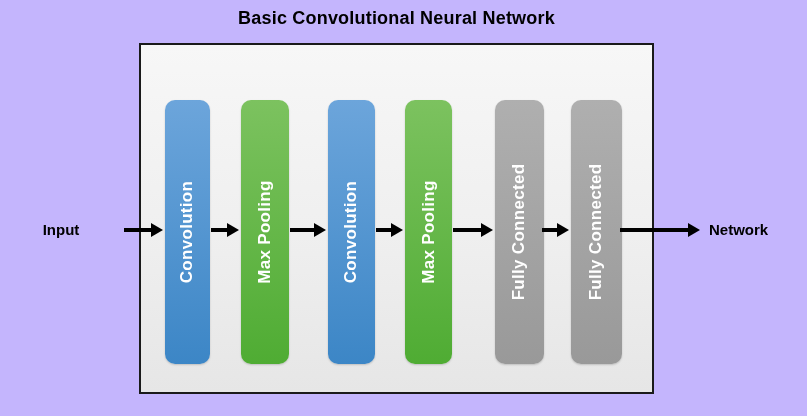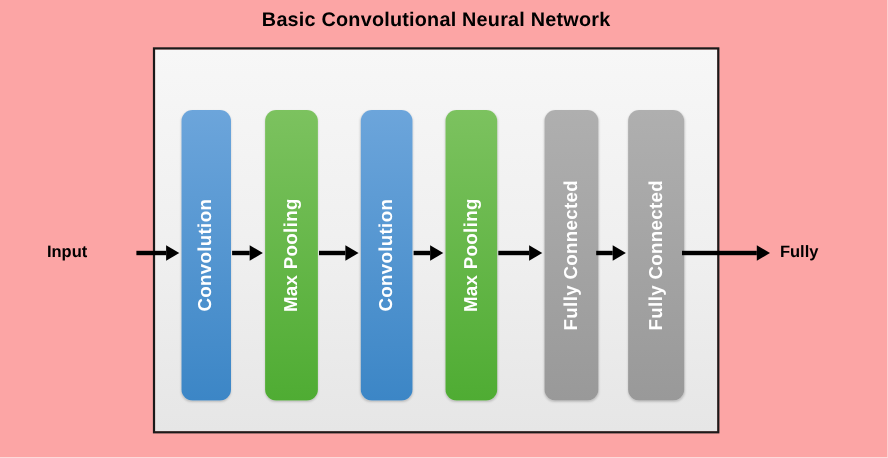--- a/index.html
+++ b/index.html
@@ -3,21 +3,21 @@
 <meta charset="utf-8">
 <style>
   * { margin: 0; padding: 0; box-sizing: border-box; }
   html, body { background: #ffffff; }
   body { font-family: "Liberation Sans", sans-serif; }
 
   .canvas {
     position: relative;
     width: 807px;
     height: 416px;
-    background: #fca5a5;
+    background: #c4b5fd;
     overflow: hidden;
   }
 
   .diagram-title {
     position: absolute;
     left: 139px;
     top: 8px;
     width: 515px;
     text-align: center;
     font-size: 18px;
@@ -151,15 +151,15 @@
   <div class="arrow arrow-5">
     <div class="shaft"></div>
     <div class="head"></div>
   </div>
   <div class="arrow arrow-6">
     <div class="shaft"></div>
     <div class="head"></div>
   </div>
 
   <div class="io-label input-label">Input</div>
-  <div class="io-label output-label">Fully</div>
+  <div class="io-label output-label">Network</div>
 
 </div>
 
 </body></html>

